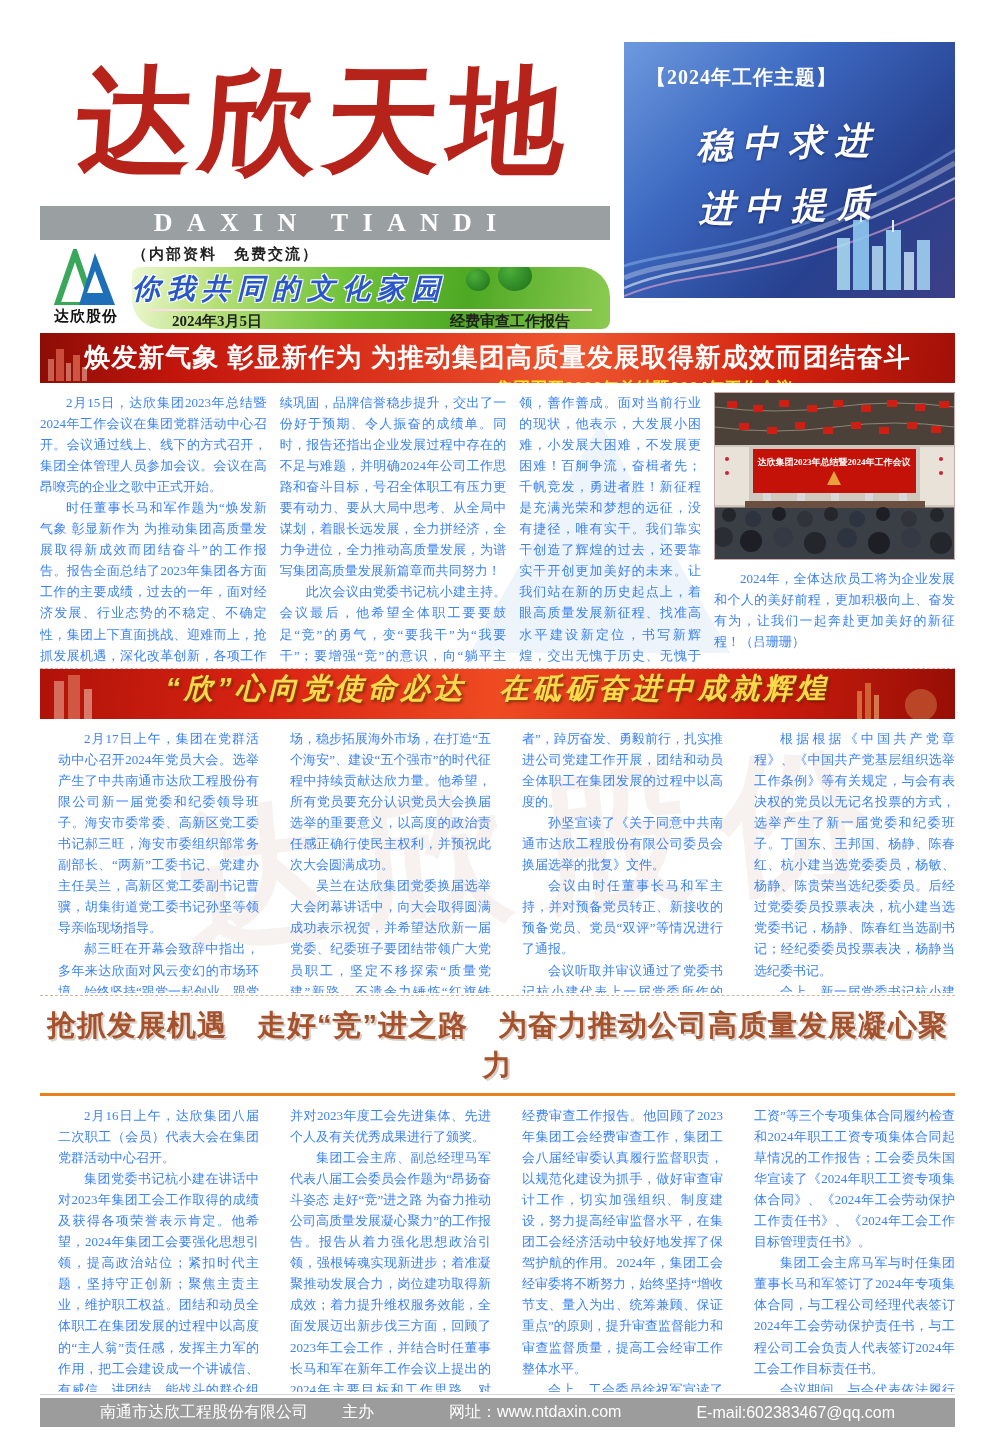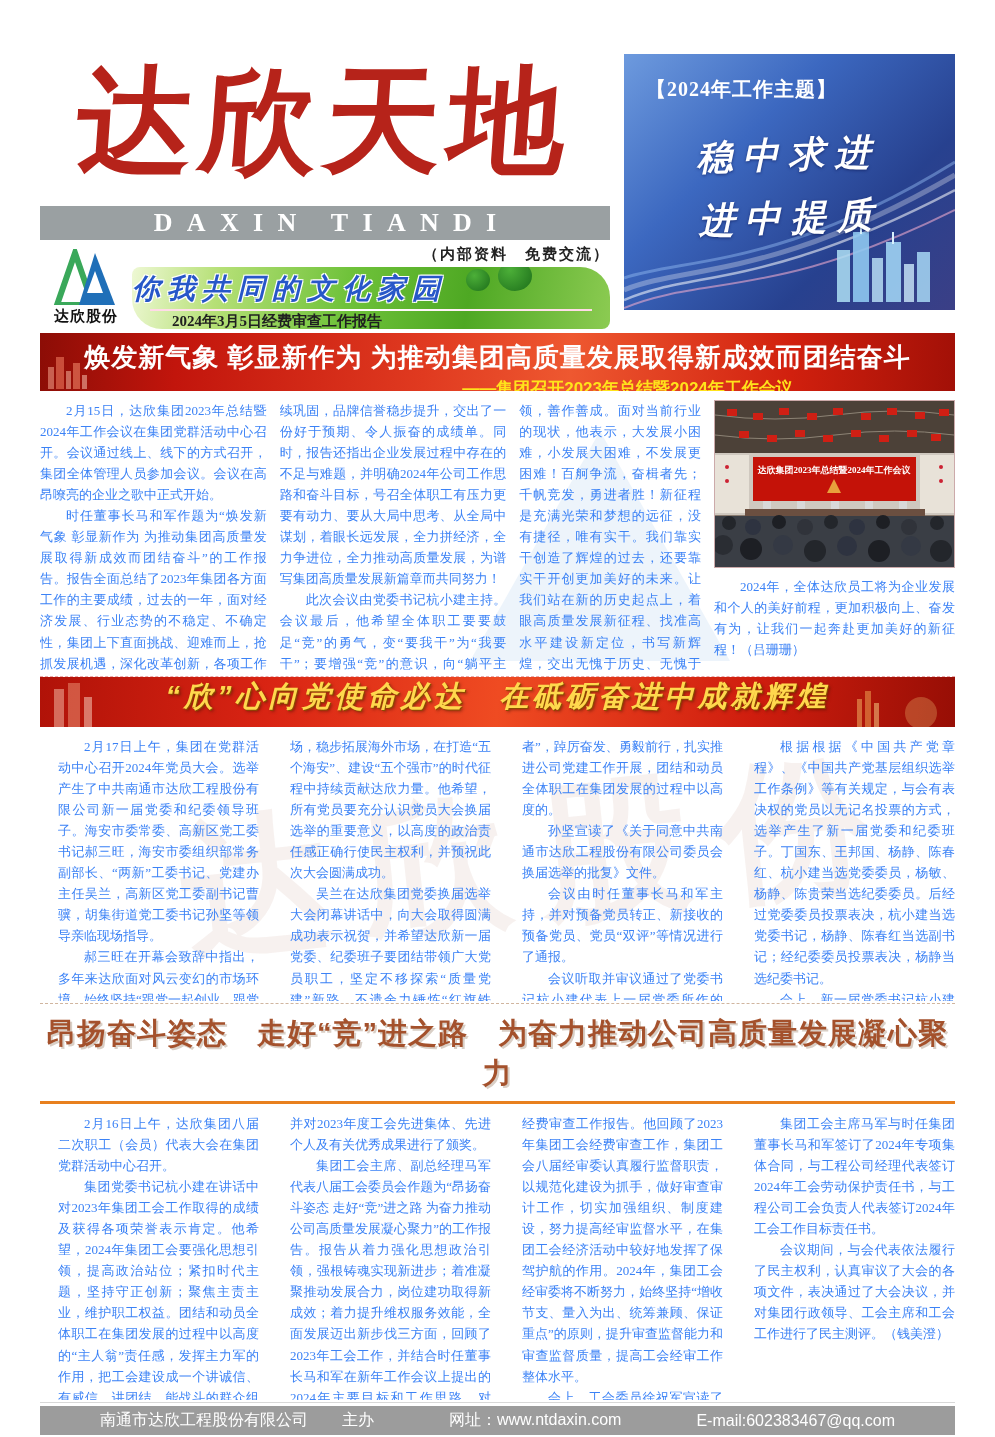--- a/index.html
+++ b/index.html
@@ -21,50 +21,50 @@
   }
   .gray-bar {
     height:34px; background:#9aa0a2; display:flex; align-items:center; justify-content:center;
     color:#fff; font-size:26px; font-weight:bold; letter-spacing:0.55em; text-indent:0.55em;
   }
   .mast-bottom { display:flex; margin-top:3px; }
   .logo-block { width:92px; text-align:center; padding-top:6px; }
   .logo-mark { display:block; margin:0 auto; }
   .logo-name { font-size:15px; font-weight:bold; color:#111; margin-top:2px; letter-spacing:1px; }
   .mast-mid { flex:1; }
-  .note-line { text-align:right; font-size:15px; font-weight:bold; color:#222; letter-spacing:2px; padding:2px 0 3px; }
+  .note-line { text-align:left; font-size:15px; font-weight:bold; color:#222; letter-spacing:2px; padding:2px 0 3px; }
   .green-banner {
     position:relative; height:62px; border-radius:8px 30px 8px 30px; overflow:hidden;
     background:linear-gradient(100deg,#eef8d4 0%,#b6e077 18%,#6fc23a 45%,#4ea823 70%,#8ccb52 100%);
   }
   .tree { position:absolute; border-radius:50%; background:radial-gradient(circle at 35% 30%,#4caf38,#1c6e1a); }
   .tree.t1 { width:34px; height:30px; right:78px; top:-6px; }
   .tree.t2 { width:24px; height:22px; right:120px; top:2px; }
   .slogan {
     position:relative; font-size:28px; font-weight:900; font-style:italic;
     color:#2757c8; letter-spacing:7px; padding-top:3px;
     text-shadow:1px 1px 0 #fff,-1px -1px 0 #fff,1px -1px 0 #fff,-1px 1px 0 #fff;
   }
   .slogan-line { position:relative; height:2px; background:linear-gradient(90deg,#ffd9e6,#fff,#ffd9e6); margin:1px 18px 0; }
-  .issue-row { position:relative; display:flex; justify-content:flex-start; padding:1px 40px 0; font-size:15px; font-weight:bold; color:#202020; }
+  .issue-row { position:relative; display:flex; justify-content:space-between; padding:1px 40px 0; font-size:15px; font-weight:bold; color:#202020; }
 
   
   .theme-box {
-    position:relative; width:331px; height:256px; margin-top:16px; overflow:hidden;
+    position:relative; width:331px; height:256px; margin-top:4px; overflow:hidden;
     background:linear-gradient(135deg,#6d9ade 0%,#3c68c0 35%,#27418f 70%,#3b3f86 100%);
   }
   .theme-label { position:relative; color:#fff; font-size:20px; font-weight:bold; padding:22px 0 0 22px; letter-spacing:1px; z-index:3; }
   .theme-lines { position:relative; z-index:3; text-align:center; margin-top:28px; color:#fff; font-weight:900; font-style:italic; font-size:36px; letter-spacing:10px; transform:rotate(-2deg); text-shadow:0 1px 3px rgba(10,20,80,.6); }
   .theme-lines div { margin-bottom:14px; }
   .theme-swirl { position:absolute; left:0; bottom:0; z-index:1; }
   .theme-city { position:absolute; right:6px; bottom:8px; z-index:2; }
 
   
   .banner1 {
-    margin-top:4px; height:58px; position:relative; overflow:hidden;
+    margin-top:4px; height:50px; position:relative; overflow:hidden;
     background:linear-gradient(93deg,#8c0d06 0%,#c2150c 15%,#e03a20 42%,#ee5830 58%,#d1200e 82%,#a21007 100%);
   }
   .banner1-city { position:absolute; left:6px; bottom:2px; opacity:.5; }
   .banner1 .h1 { position:relative; text-align:center; color:#fff; font-weight:900; font-size:26px; letter-spacing:1px; padding-top:7px; font-family:"Liberation Sans",sans-serif; }
   .banner1 .h2 { position:relative; text-align:center; color:#ffe31b; font-weight:bold; font-size:17px; padding-left:260px; margin-top:2px; font-family:"Liberation Sans",sans-serif; }
 
   .article-body { position:relative; display:flex; gap:13px; padding-top:9px; overflow:hidden; }
   .a1 { height:283px; }
   .col { overflow:hidden; }
   .c232 { width:232px; }
@@ -304,40 +304,41 @@
         <p class="p ind">会议听取并审议通过了党委书记杭小建代表上一届党委所作的《党委工作报告》和徐仁忠代表上一届纪委所作的《纪委工作报告》。</p>
       </div>
       <div class="col c219">
         <p class="p ind">根据根据《中国共产党章程》、《中国共产党基层组织选举工作条例》等有关规定，与会有表决权的党员以无记名投票的方式，选举产生了新一届党委和纪委班子。丁国东、王邦国、杨静、陈春红、杭小建当选党委委员，杨敏、杨静、陈贵荣当选纪委委员。后经过党委委员投票表决，杭小建当选党委书记，杨静、陈春红当选副书记；经纪委委员投票表决，杨静当选纪委书记。</p>
         <p class="p ind">会上，新一届党委书记杭小建进行了表态发言。（陈子豪）</p>
       </div>
     </div>
     <div class="sep brown"></div>
 
     <div class="headline3">
-      <div class="t">昂扬奋斗姿态　走好“竞”进之路　为奋力推动公司高质量发展凝心聚力</div>
+      <div class="t">抢抓发展机遇　走好“竞”进之路　为奋力推动公司高质量发展凝心聚力</div>
       <div class="rule"></div>
     </div>
 
     <div class="article-body a3">
       <div class="col c219">
         <p class="p ind">2月16日上午，达欣集团八届二次职工（会员）代表大会在集团党群活动中心召开。</p>
         <p class="p ind">集团党委书记杭小建在讲话中对2023年集团工会工作取得的成绩及获得各项荣誉表示肯定。他希望，2024年集团工会要强化思想引领，提高政治站位；紧扣时代主题，坚持守正创新；聚焦主责主业，维护职工权益。团结和动员全体职工在集团发展的过程中以高度的“主人翁”责任感，发挥主力军的作用，把工会建设成一个讲诚信、有威信、讲团结、能战斗的群众组织，努力争做职工信得过、靠得住、离不开的知心人。</p>
 
       </div>
       <div class="col c219">
         <p class="p">并对2023年度工会先进集体、先进个人及有关优秀成果进行了颁奖。</p>
         <p class="p ind">集团工会主席、副总经理马军代表八届工会委员会作题为“昂扬奋斗姿态 走好“竞”进之路 为奋力推动公司高质量发展凝心聚力”的工作报告。报告从着力强化思想政治引领，强根铸魂实现新进步；着准凝聚推动发展合力，岗位建功取得新成效；着力提升维权服务效能，全面发展迈出新步伐三方面，回顾了2023年工会工作，并结合时任董事长马和军在新年工作会议上提出的2024年主要目标和工作思路，对2024年工会工作进行了安排部署和提出了新的更高的要求。</p>
 
       </div>
       <div class="col c219">
         <p class="p">经费审查工作报告。他回顾了2023年集团工会经费审查工作，集团工会八届经审委认真履行监督职责，以规范化建设为抓手，做好审查审计工作，切实加强组织、制度建设，努力提高经审监督水平，在集团工会经济活动中较好地发挥了保驾护航的作用。2024年，集团工会经审委将不断努力，始终坚持“增收节支、量入为出、统筹兼顾、保证重点”的原则，提升审查监督能力和审查监督质量，提高工会经审工作整体水平。</p>
         <p class="p ind">会上，工会委员徐祝军宣读了《2023年度集团安全生产情况工作报告》；工会委员吉久平宣读了《关于员工医疗费报销办法的若干规定》文件修改情况；工会委员景国甫宣读了2023年“职工</p>
       </div>
       <div class="col c219">
+        <p class="p">工资”等三个专项集体合同履约检查和2024年职工工资专项集体合同起草情况的工作报告；工会委员朱国华宣读了《2024年职工工资专项集体合同》、《2024年工会劳动保护工作责任书》、《2024年工会工作目标管理责任书》。</p>
         <p class="p ind">集团工会主席马军与时任集团董事长马和军签订了2024年专项集体合同，与工程公司经理代表签订2024年工会劳动保护责任书，与工程公司工会负责人代表签订2024年工会工作目标责任书。</p>
         <p class="p ind">会议期间，与会代表依法履行了民主权利，认真审议了大会的各项文件，表决通过了大会决议，并对集团行政领导、工会主席和工会工作进行了民主测评。（钱美澄）</p>
       </div>
     </div>
 
     <div class="footer-gap"></div>
     <div class="footer-bar">
       <div class="footer-left">
         <span>南通市达欣工程股份有限公司</span>
         <span>主办</span>

